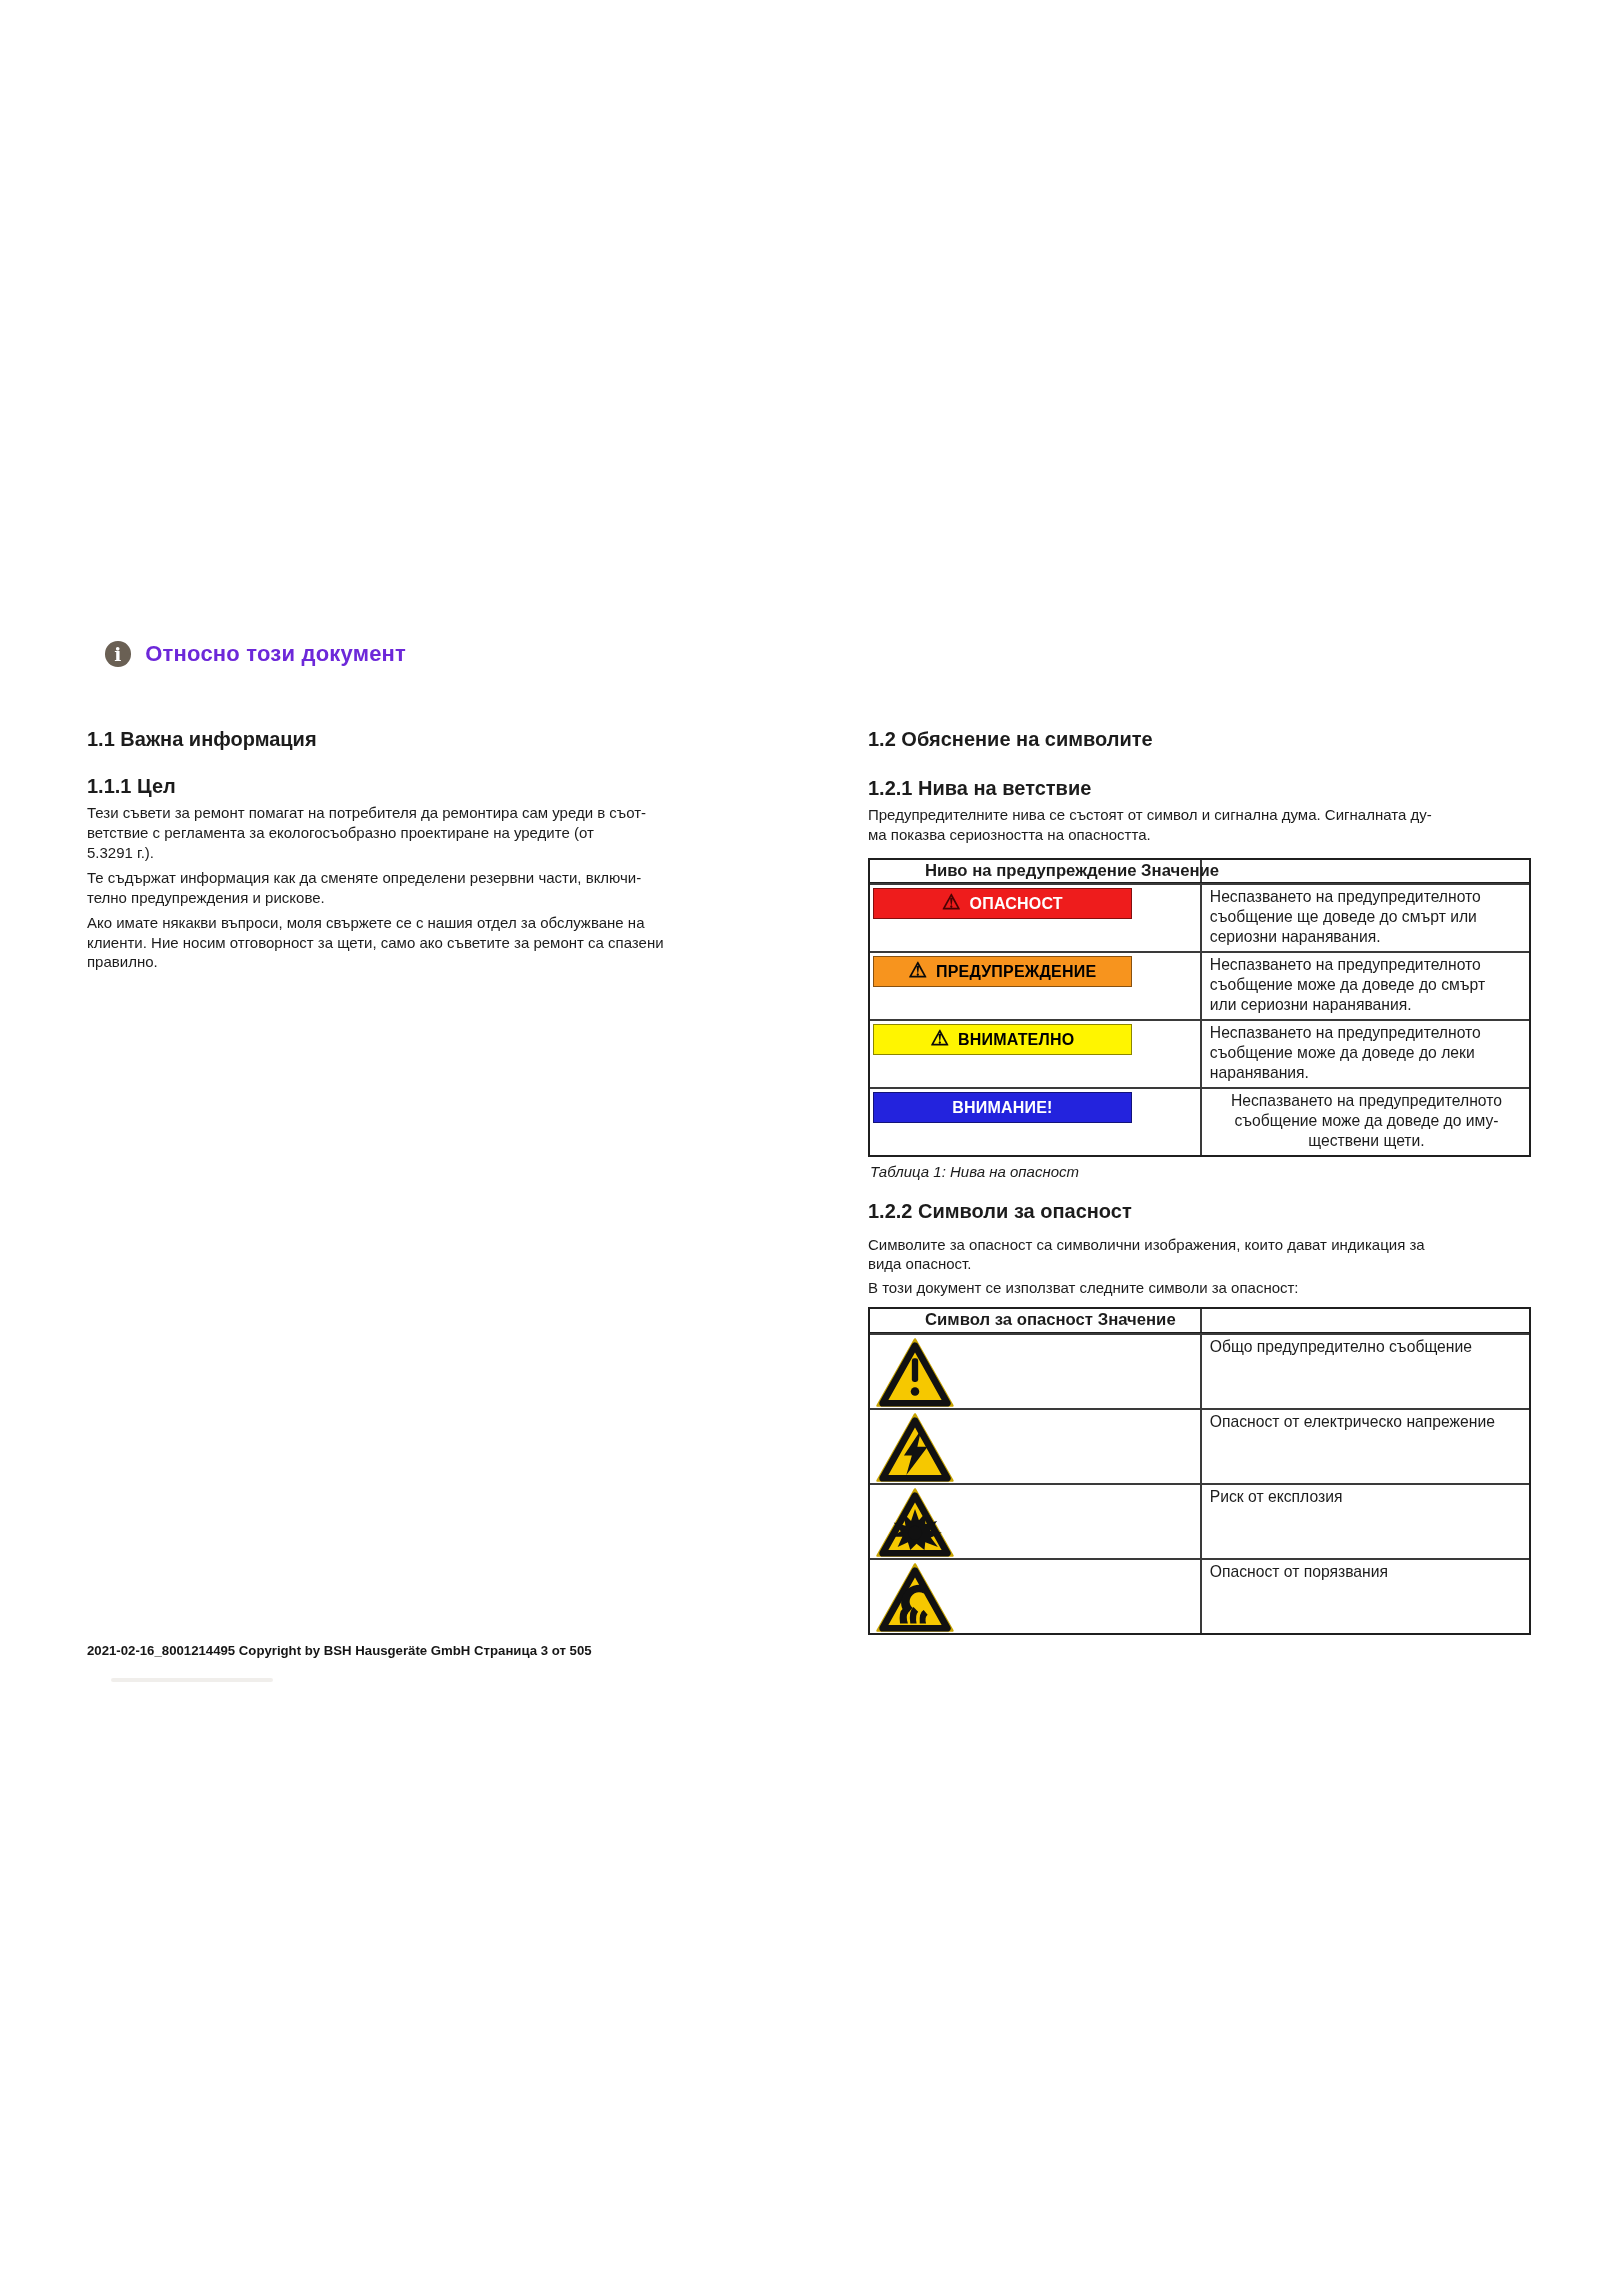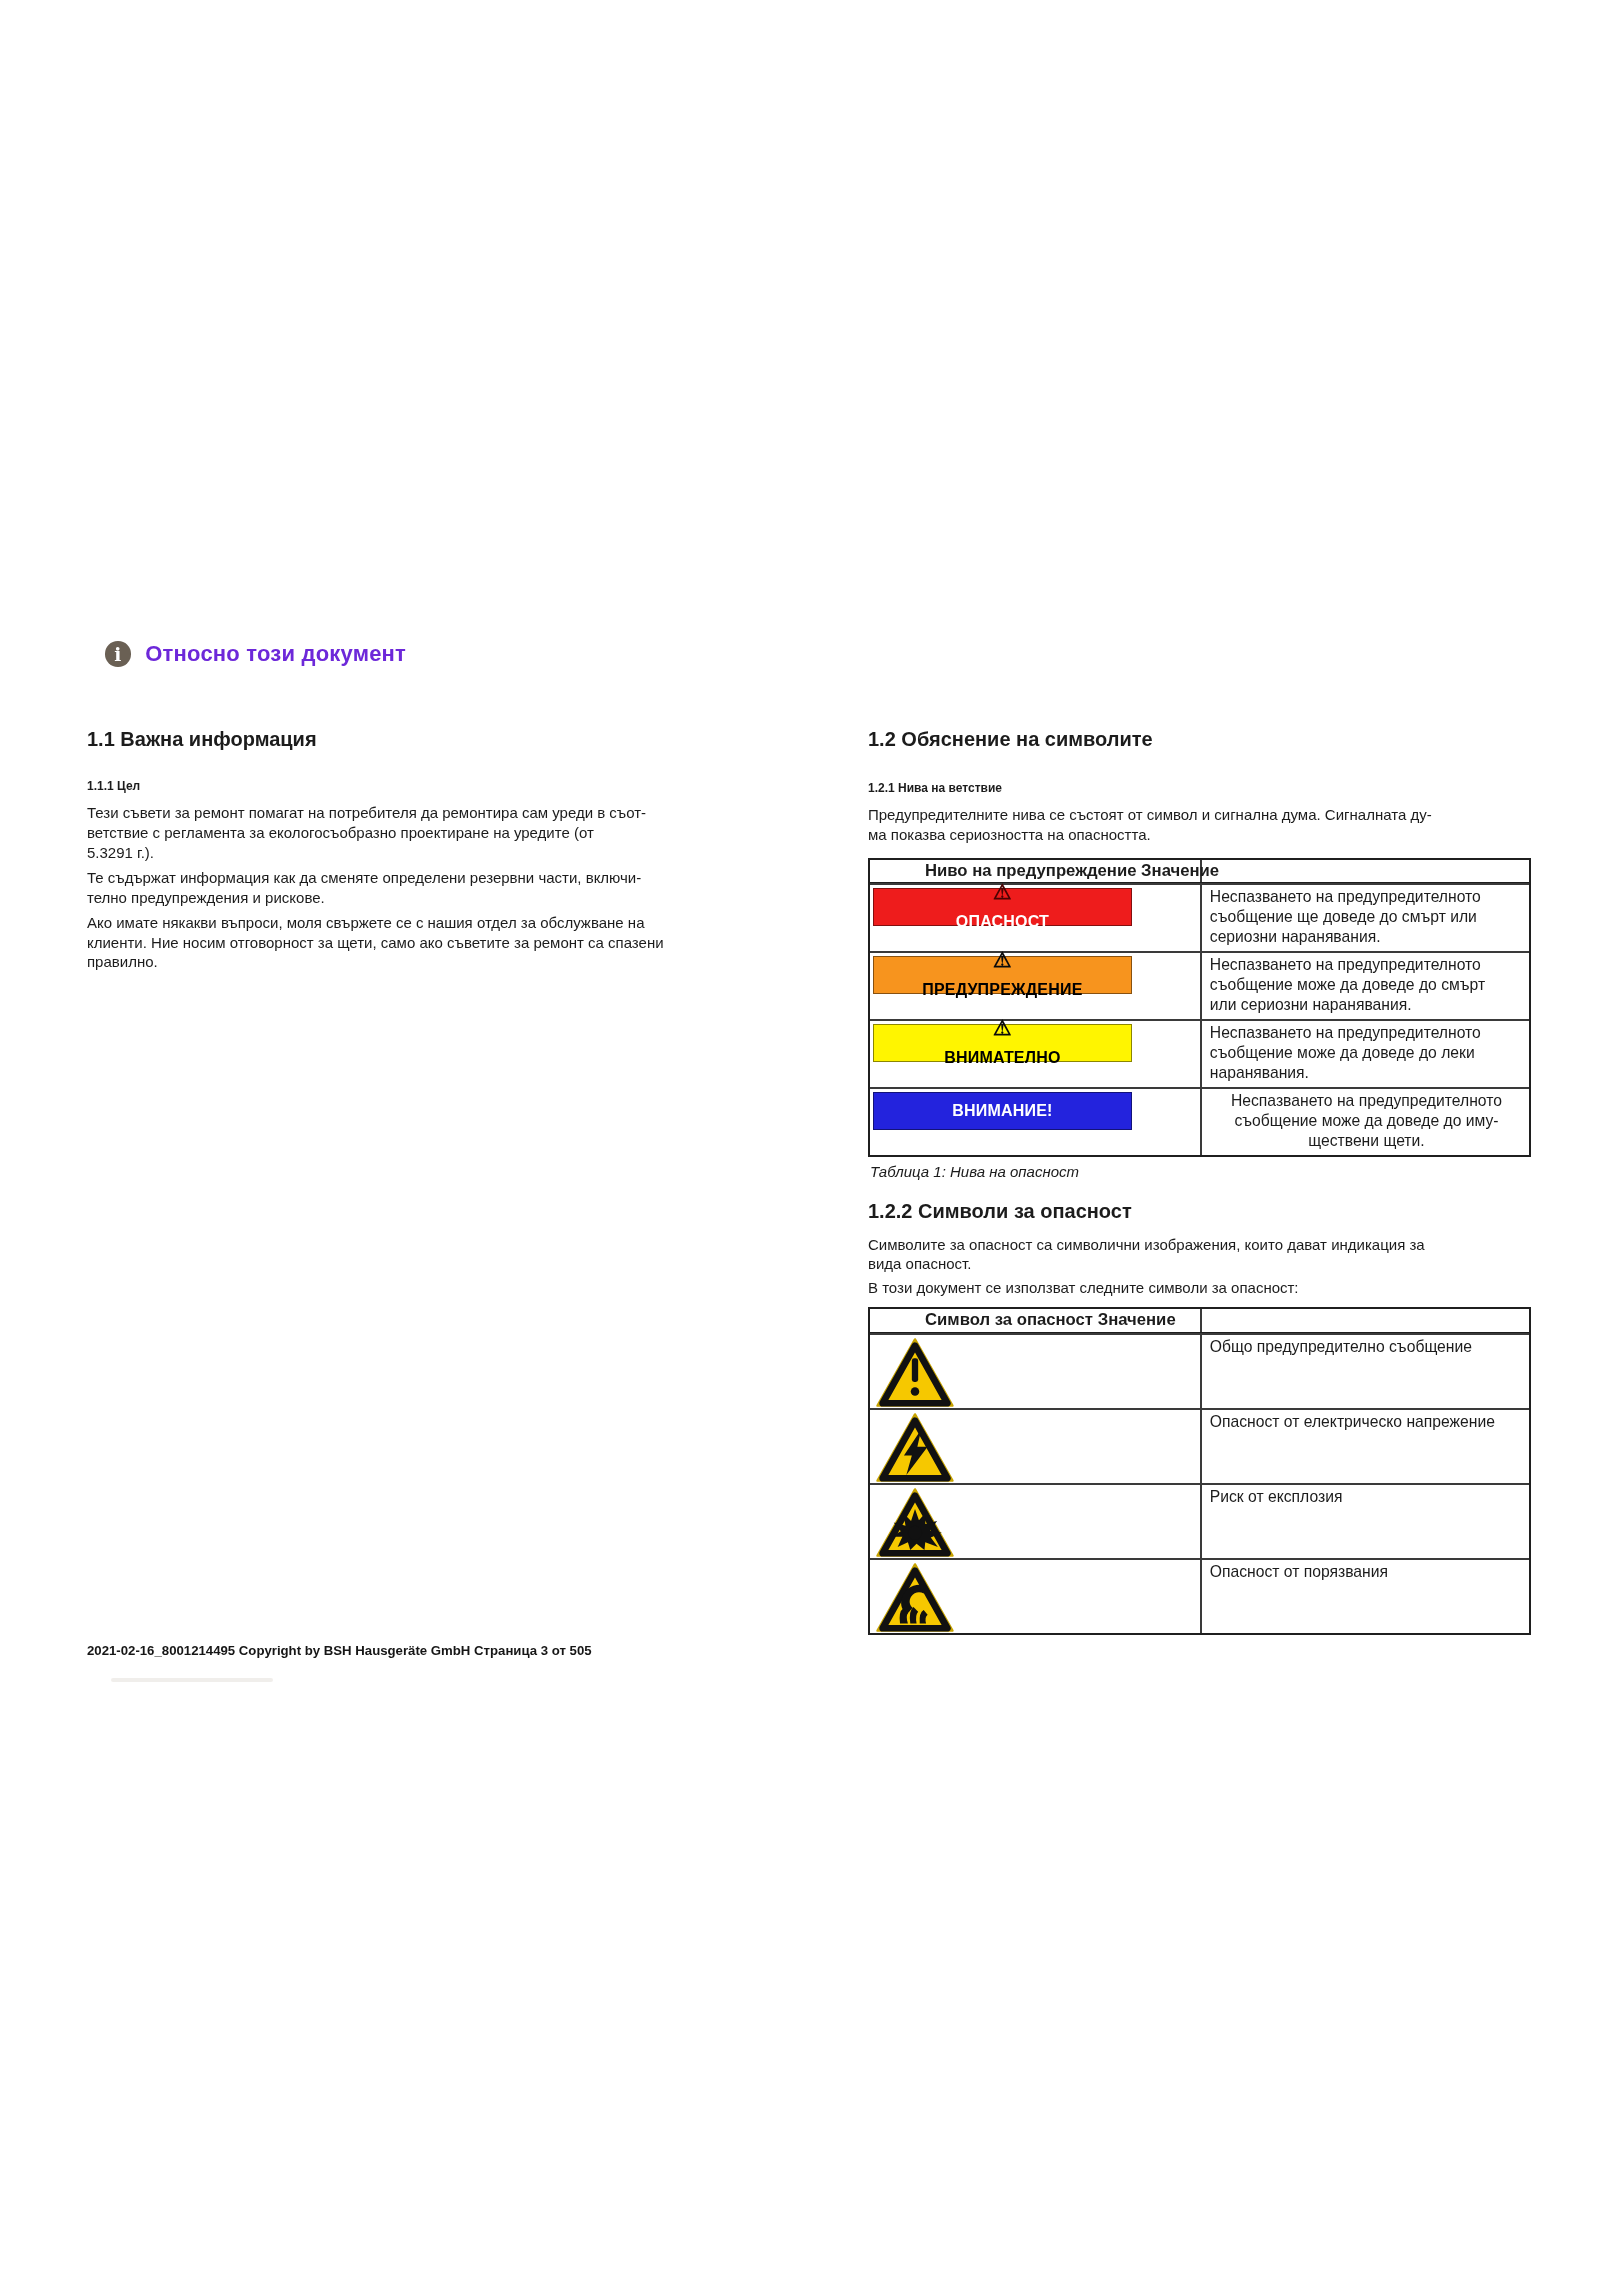--- a/index.html
+++ b/index.html
@@ -13,44 +13,44 @@
     width:25.5px;height:25.5px;border-radius:50%;background:#6a6054;color:#fff;
     display:flex;align-items:center;justify-content:center;
     font:bold 18.6px "DejaVu Serif", serif;flex:0 0 auto;
   }
   .doc-title h1{margin:4px;font-size:22px;font-weight:bold;color:#6d28d9;letter-spacing:0.2px;}
   
   .col{position:absolute;top:729px;}
   .col-left{left:87px;width:737px;}
   .col-right{left:868px;width:663px;}
   h2.sect{margin:0;font-size:20px;line-height:21.6px;font-weight:bold;}
-  h3.subsect{margin:27.4px 0 7.8px 0;font-size:12px;line-height:17.6px;font-weight:bold;}
+  h3.subsect{margin:27.4px 0 7.8px 0;font-size:20px;line-height:17.6px;font-weight:bold;}
   .col p.body{margin:5.9px 0 0 0;font-size:15px;line-height:19.6px;white-space:pre-line;}
   .col-right h3.subsect{margin-top:29px;}
   h3.subsect2{margin:23.5px 0 13.7px 0;font-size:20px;line-height:17.6px;font-weight:bold;}
   p.body.tight{margin-top:3.9px;}
   
   .tbl{border:2px solid #1f1f1f;margin-top:13.7px;background:#fff;}
   .tbl .row{display:grid;grid-template-columns:330px 1fr;border-top:2px solid #3a3a3a;}
   .tbl .row.head{border-top:none;min-height:22.5px;}
   .tbl .row.head{border-bottom:1px solid #1f1f1f;}
   .hdr-c1{position:relative;overflow:visible;}
   .hdr-text{
     display:inline-block;white-space:nowrap;font-weight:bold;font-size:16.7px;
     padding:2px 0 2px 55px;line-height:18.6px;
   }
   .c2{border-left:2px solid #3a3a3a;}
   .tbl .desc{margin:0;padding:2px 5.9px 3.9px 7.8px;font-size:15.7px;line-height:20px;white-space:pre-line;}
   
   .wrow{min-height:60px;}
   .wrow:last-child{min-height:63px;text-align:center;}
   .badge{
-    width:259px;height:38px;margin:2.9px 0 0 2.9px;border:1px solid rgba(0,0,0,.45);
+    width:259px;height:31px;margin:2.9px 0 0 2.9px;border:1px solid rgba(0,0,0,.45);
     display:flex;align-items:center;justify-content:center;gap:8.8px;
-    font-size:16px;font-weight:bold;letter-spacing:0.2px;box-sizing:border-box;flex-direction:column;
+    font-size:16px;font-weight:bold;letter-spacing:0.2px;box-sizing:border-box;
   }
   .tri-glyph::before{content:"\26A0";font-weight:bold;font-size:20.6px;line-height:1;position:relative;top:-1px;}
   .tri-dark{color:#4a0303;}
   .tri-black{color:#0a0a0a;}
   .tbl-caption{margin:5.9px 0 0 2px;font-size:15px;font-style:italic;font-family:"Liberation Sans",sans-serif;}
   
   .srow{min-height:71px;}
   .sign{width:82px;height:71px;margin:2px 0 0 3.9px;display:block;}
   
   .footer{position:absolute;left:87px;top:1643px;font-size:13.2px;font-weight:bold;color:#161616;}

